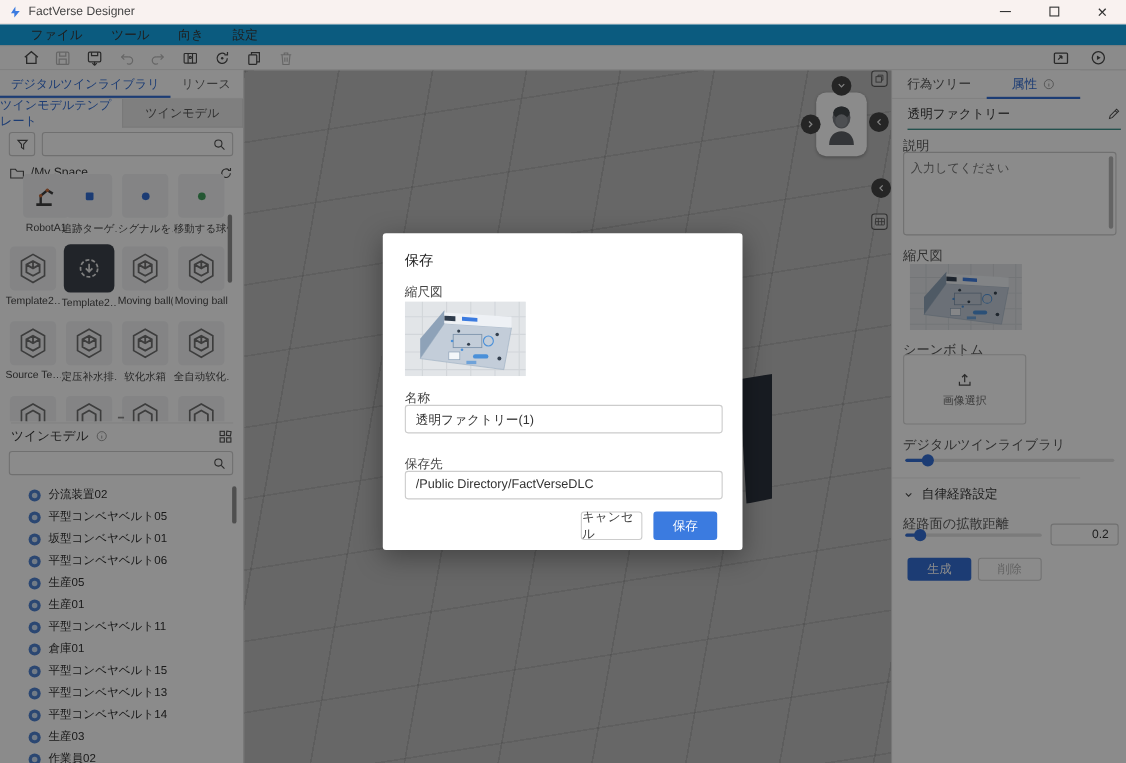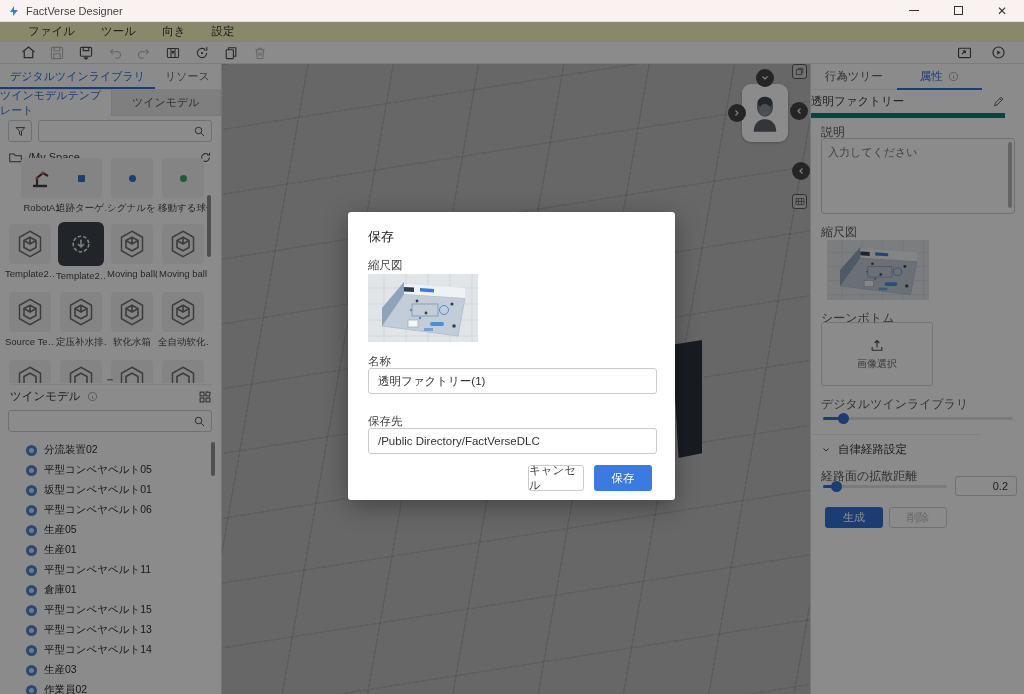--- a/index.html
+++ b/index.html
@@ -14,21 +14,21 @@
   .titlebar { position:absolute; left:0; top:0; width:1024px; height:22px; background:#f9f2f0; display:flex; align-items:center; z-index:70; border-bottom:1px solid #e5dedc; }
   .titlebar .logo { margin:0 6px 0 8px; }
   .titlebar .apptitle { font-size:11px; color:#444; }
   .wincontrols { margin-left:auto; display:flex; height:100%; }
   .winbtn { width:44px; height:100%; display:flex; align-items:center; justify-content:center; color:#333; }
   .winbtn .mini { width:10px; height:1px; background:#333; }
   .winbtn .maxi { width:9px; height:9px; border:1px solid #333; }
   .winbtn.close { font-size:12px; }
 
   
-  .menubar { position:absolute; left:0; top:22px; width:1024px; height:20px; background:#fef9c3; display:flex; align-items:center; gap:26px; padding-left:28px; border-bottom:1px solid #f0f0f0; }
+  .menubar { position:absolute; left:0; top:22px; width:1024px; height:20px; background:#0ea5e9; display:flex; align-items:center; gap:26px; padding-left:28px; border-bottom:1px solid #f0f0f0; }
   .menubar .menu-item { font-size:11.5px; color:#333; }
   .toolbar { position:absolute; left:0; top:42px; width:1024px; height:22px; background:#fff; display:flex; align-items:center; gap:9px; padding-left:18px; border-bottom:1px solid #e3e3e3; }
   .tbtn { width:20px; height:18px; display:flex; align-items:center; justify-content:center; }
   .toolbar .spacer { flex:1; }
   .toolbar .right-group { display:flex; gap:14px; margin-right:16px; }
 
   
   .left-panel { position:absolute; left:0; top:64px; width:222px; height:630px; background:#fff; border-right:1px solid #d9d9d9; }
   .lp-tabs { position:absolute; left:0; top:0; width:100%; height:26px; display:flex; align-items:center; background:#fff; border-bottom:1px solid #ececec; }
   .lp-tab { font-size:11px; padding:0 10px; color:#666; position:relative; height:100%; display:flex; align-items:center; }
@@ -75,21 +75,21 @@
   .gizmo-box { position:absolute; left:520px; top:20px; width:46px; height:58px; background:#fff; border-radius:9px; box-shadow:0 1px 3px rgba(0,0,0,.25); display:flex; align-items:center; justify-content:center; }
   .nav-circle { position:absolute; width:18px; height:18px; border-radius:50%; background:#3f3f3f; color:#eee; display:flex; align-items:center; justify-content:center; }
   .edge-btn { position:absolute; width:15px; height:15px; border:1px solid #555; border-radius:3px; color:#555; display:flex; align-items:center; justify-content:center; background:rgba(255,255,255,.25); }
 
   
   .right-panel { position:absolute; left:810px; top:64px; width:172px; height:630px; background:#fff; border-left:1px solid #d9d9d9; }
   .rp-tabs { position:absolute; left:0; top:0; width:100%; height:26px; display:flex; border-bottom:1px solid #ececec; }
   .rp-tab { width:50%; display:flex; align-items:center; justify-content:center; gap:5px; font-size:11.5px; color:#555; position:relative; }
   .rp-tab.active { color:#2f6bd4; }
   .rp-tab.active::after { content:""; position:absolute; left:0; right:0; bottom:-1px; height:2px; background:#2f6bd4; }
-  .rp-titlerow { position:absolute; left:0; top:26px; width:194px; height:28px; display:flex; align-items:center; border-bottom:5px solid #0f766e;text-align:center; }
+  .rp-titlerow { position:absolute; left:14px; top:26px; width:194px; height:28px; display:flex; align-items:center; border-bottom:1px solid #0f766e;text-align:center; }
   .rp-titlerow .name { font-size:11.5px; color:#333; }
   .rp-titlerow .pen { margin-left:auto; }
   .rp-label { position:absolute; left:10px; font-size:12px; color:#555; }
   .rp-textarea { position:absolute; left:10px; top:74px; width:194px; height:76px; border:1px solid #ccc; border-radius:3px; font-size:11px; padding:6px; color:#333; resize:none; outline:none; }
   .rp-tascroll { position:absolute; left:197px; top:78px; width:4px; height:66px; background:#b5b5b5; border-radius:2px; }
   .thumb-frame { position:absolute; overflow:hidden; }
   .upload-box { position:absolute; left:10px; top:258px; width:112px; height:64px; border:1px solid #d6d6d6; border-radius:3px; display:flex; flex-direction:column; align-items:center; justify-content:center; gap:4px; color:#666; }
   .upload-box .cap { font-size:10px; }
   .slider { position:absolute; height:3px; background:#e0e0e0; border-radius:2px; }
   .slider .fill { position:absolute; left:0; top:0; height:3px; background:#2f6bd4; border-radius:2px; }

